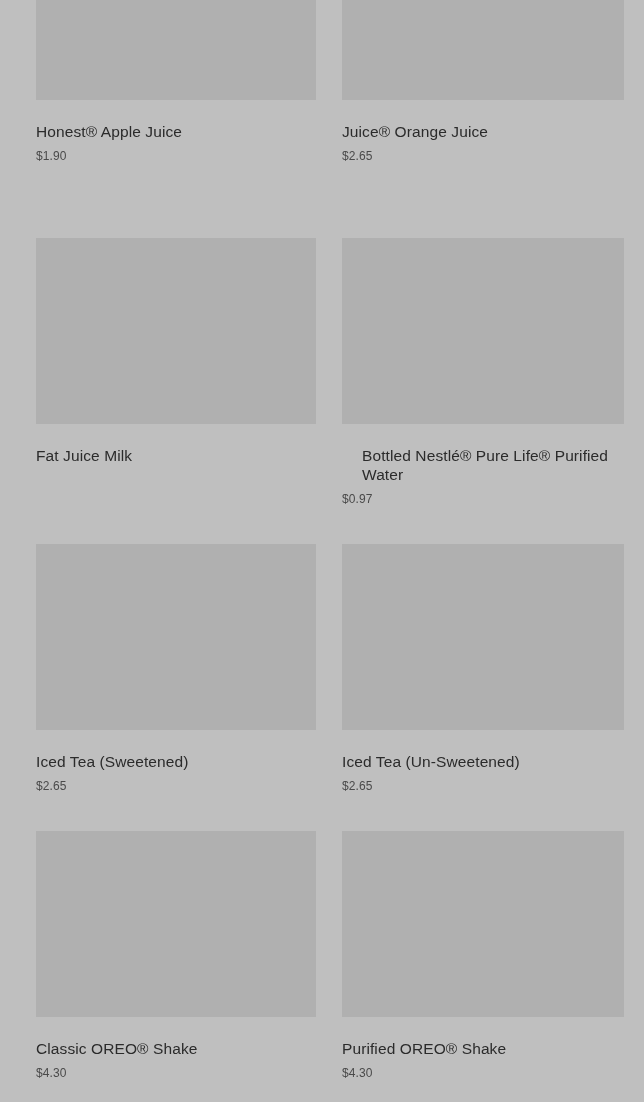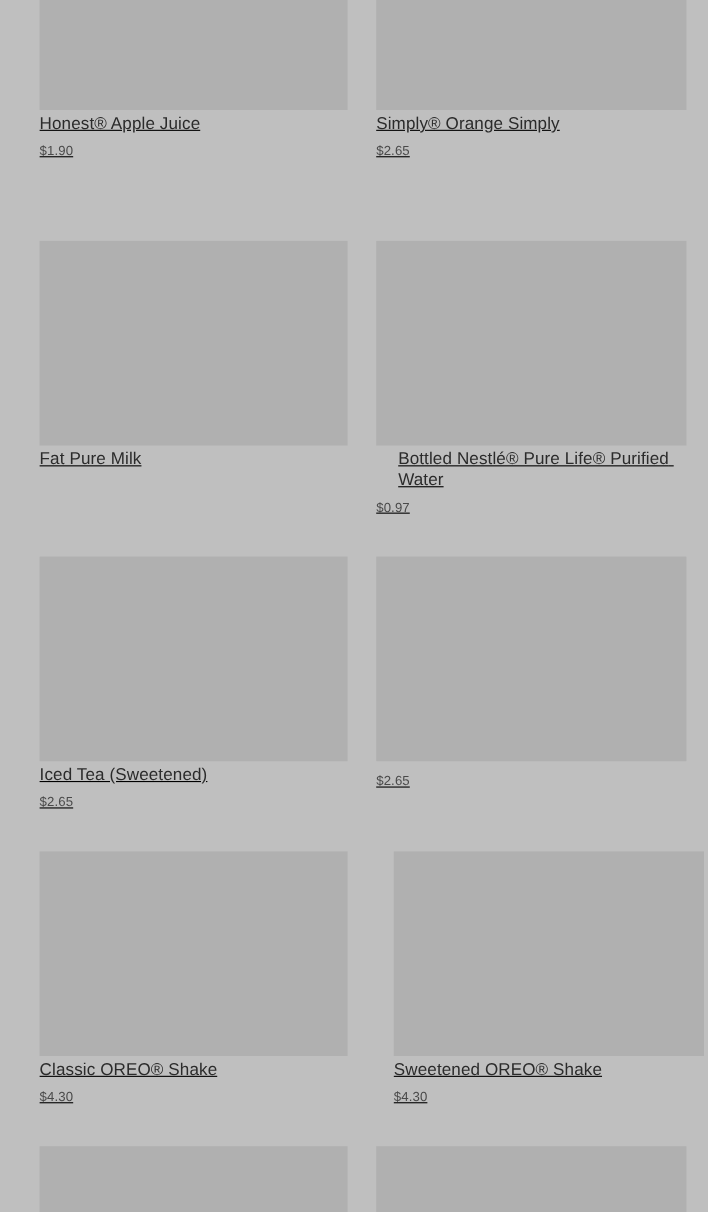--- a/index.html
+++ b/index.html
@@ -39,23 +39,22 @@
   }
 
   .product-image {
     width: 100%;
     height: 186px;
     background: #b0b0b0;
     display: block;
   }
 
   .product-info {
-    padding-top: 3px;
+    padding-top: 22px;
     padding-bottom: 0;
-    text-decoration: underline;
   }
 
   .product-title {
     font-size: 15.5px;
     line-height: 19px;
     font-weight: 400;
     color: #2b2b2b;
     letter-spacing: 0.1px;
     white-space: pre-wrap;
   }
@@ -65,21 +64,21 @@
     line-height: 17px;
     color: #4a4a4a;
     margin-top: 7px;
     letter-spacing: 0.1px;
   }
 
   
   .row-0 { margin-top: -86px; }   
   .row-1 { margin-top: 73px; }
   .row-2 { margin-top: 36px; }
-  .row-3 { margin-top: 36px; gap: 16px; }
+  .row-3 { margin-top: 36px; }
   .row-4 { margin-top: 36px; }
 
   
   .row-1 .col-right .product-title { max-width: 272px; margin-left: 20px; }
 </style>
 </head>
 <body>
 
 <div id="product-grid">
 
@@ -87,31 +86,31 @@
     <div class="product-card col-left">
       <div class="product-image"></div>
       <div class="product-info">
         <div class="product-title">Honest® Apple Juice</div>
         <div class="product-price">$1.90</div>
       </div>
     </div>
     <div class="product-card col-right">
       <div class="product-image"></div>
       <div class="product-info">
-        <div class="product-title">Simply® Orange Simply</div>
+        <div class="product-title">Juice® Orange Juice</div>
         <div class="product-price">$2.65</div>
       </div>
     </div>
   </div>
 
   <div class="grid-row row-1">
     <div class="product-card col-left">
       <div class="product-image"></div>
       <div class="product-info">
-        <div class="product-title">Fat Pure Milk</div>
+        <div class="product-title">Fat Juice Milk</div>
       </div>
     </div>
     <div class="product-card col-right">
       <div class="product-image"></div>
       <div class="product-info">
         <div class="product-title">Bottled Nestlé® Pure Life® Purified Water</div>
         <div class="product-price">$0.97</div>
       </div>
     </div>
   </div>
@@ -120,37 +119,38 @@
     <div class="product-card col-left">
       <div class="product-image"></div>
       <div class="product-info">
         <div class="product-title">Iced Tea (Sweetened)</div>
         <div class="product-price">$2.65</div>
       </div>
     </div>
     <div class="product-card col-right">
       <div class="product-image"></div>
       <div class="product-info">
+        <div class="product-title">Iced Tea (Un-Sweetened)</div>
         <div class="product-price">$2.65</div>
       </div>
     </div>
   </div>
 
   <div class="grid-row row-3">
     <div class="product-card col-left">
       <div class="product-image"></div>
       <div class="product-info">
         <div class="product-title">Classic OREO® Shake</div>
         <div class="product-price">$4.30</div>
       </div>
     </div>
     <div class="product-card col-right">
       <div class="product-image"></div>
       <div class="product-info">
-        <div class="product-title">Sweetened OREO® Shake</div>
+        <div class="product-title">Purified OREO® Shake</div>
         <div class="product-price">$4.30</div>
       </div>
     </div>
   </div>
 
   <div class="grid-row row-4">
     <div class="product-card col-left">
       <div class="product-image"></div>
 
     </div>

